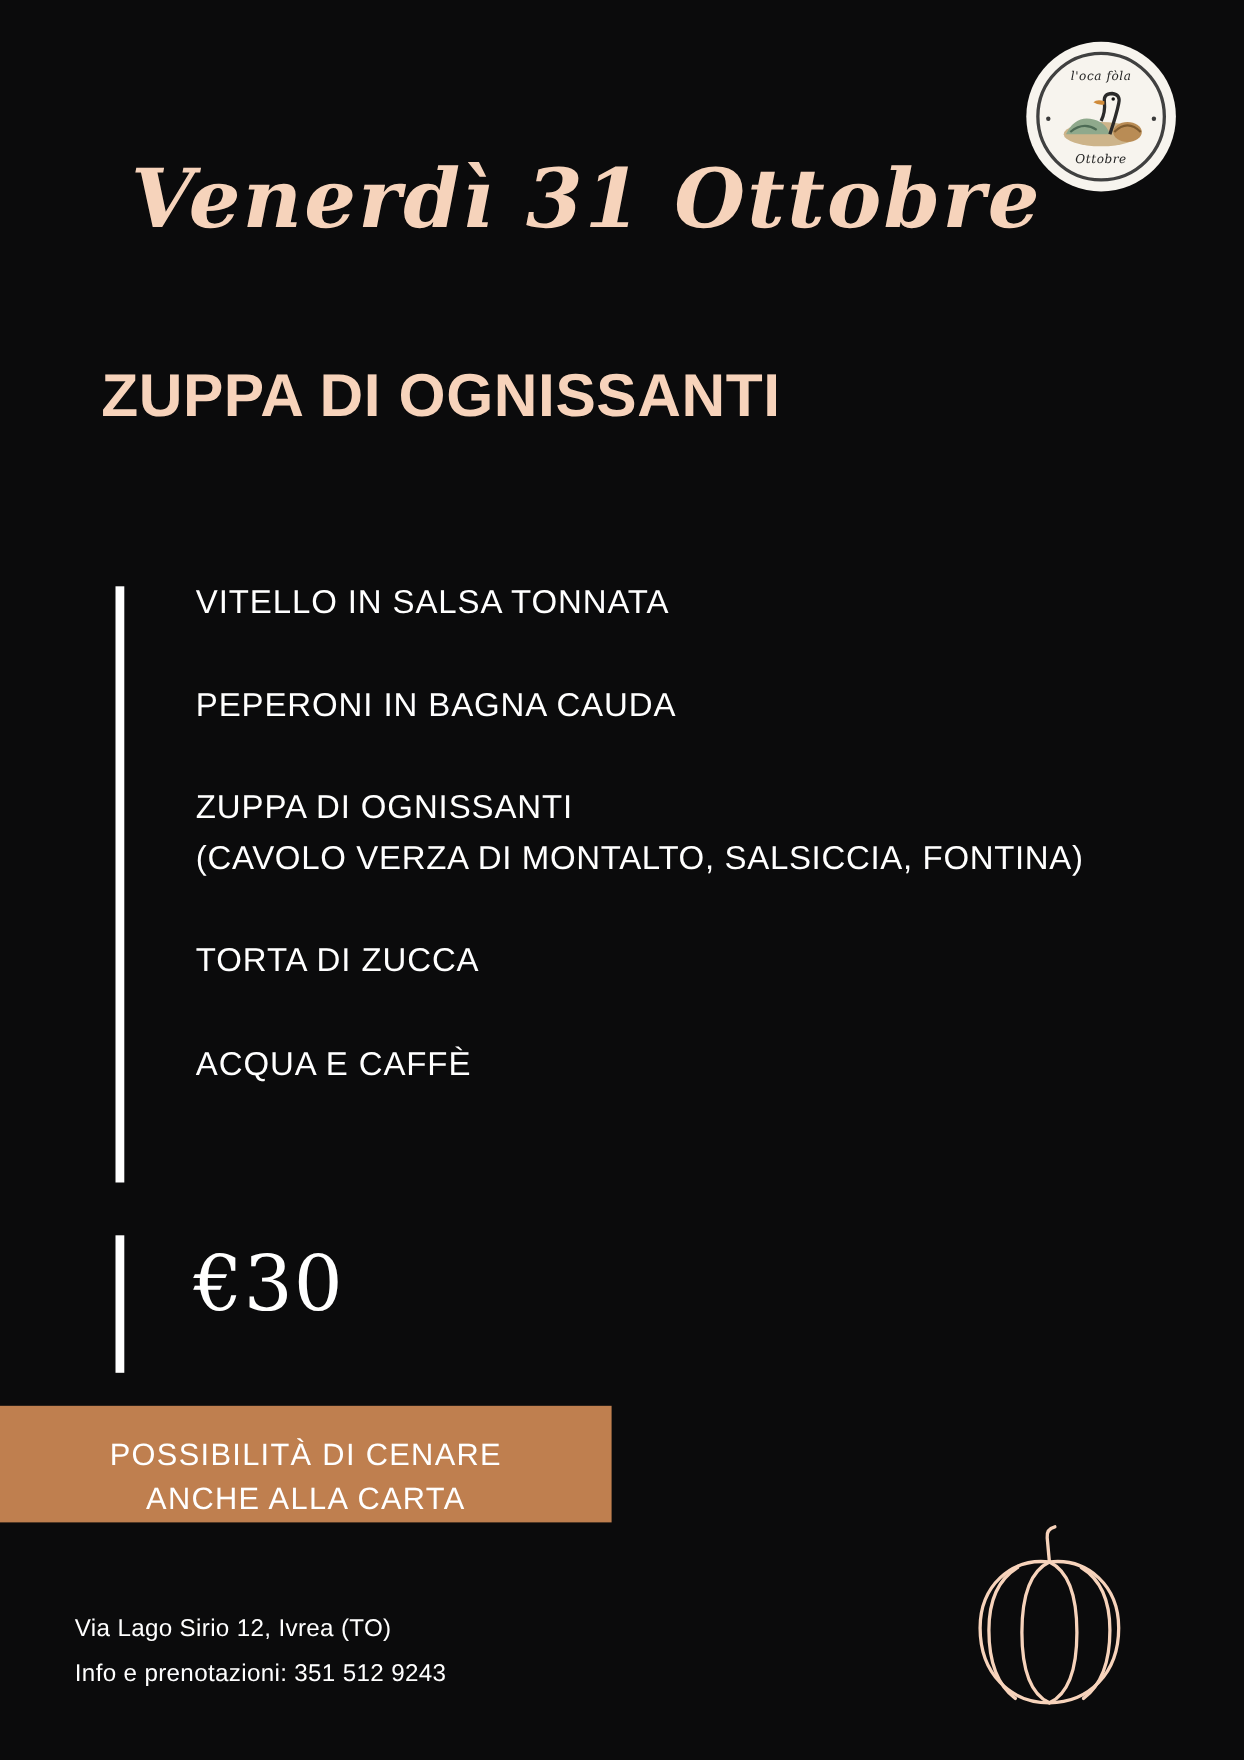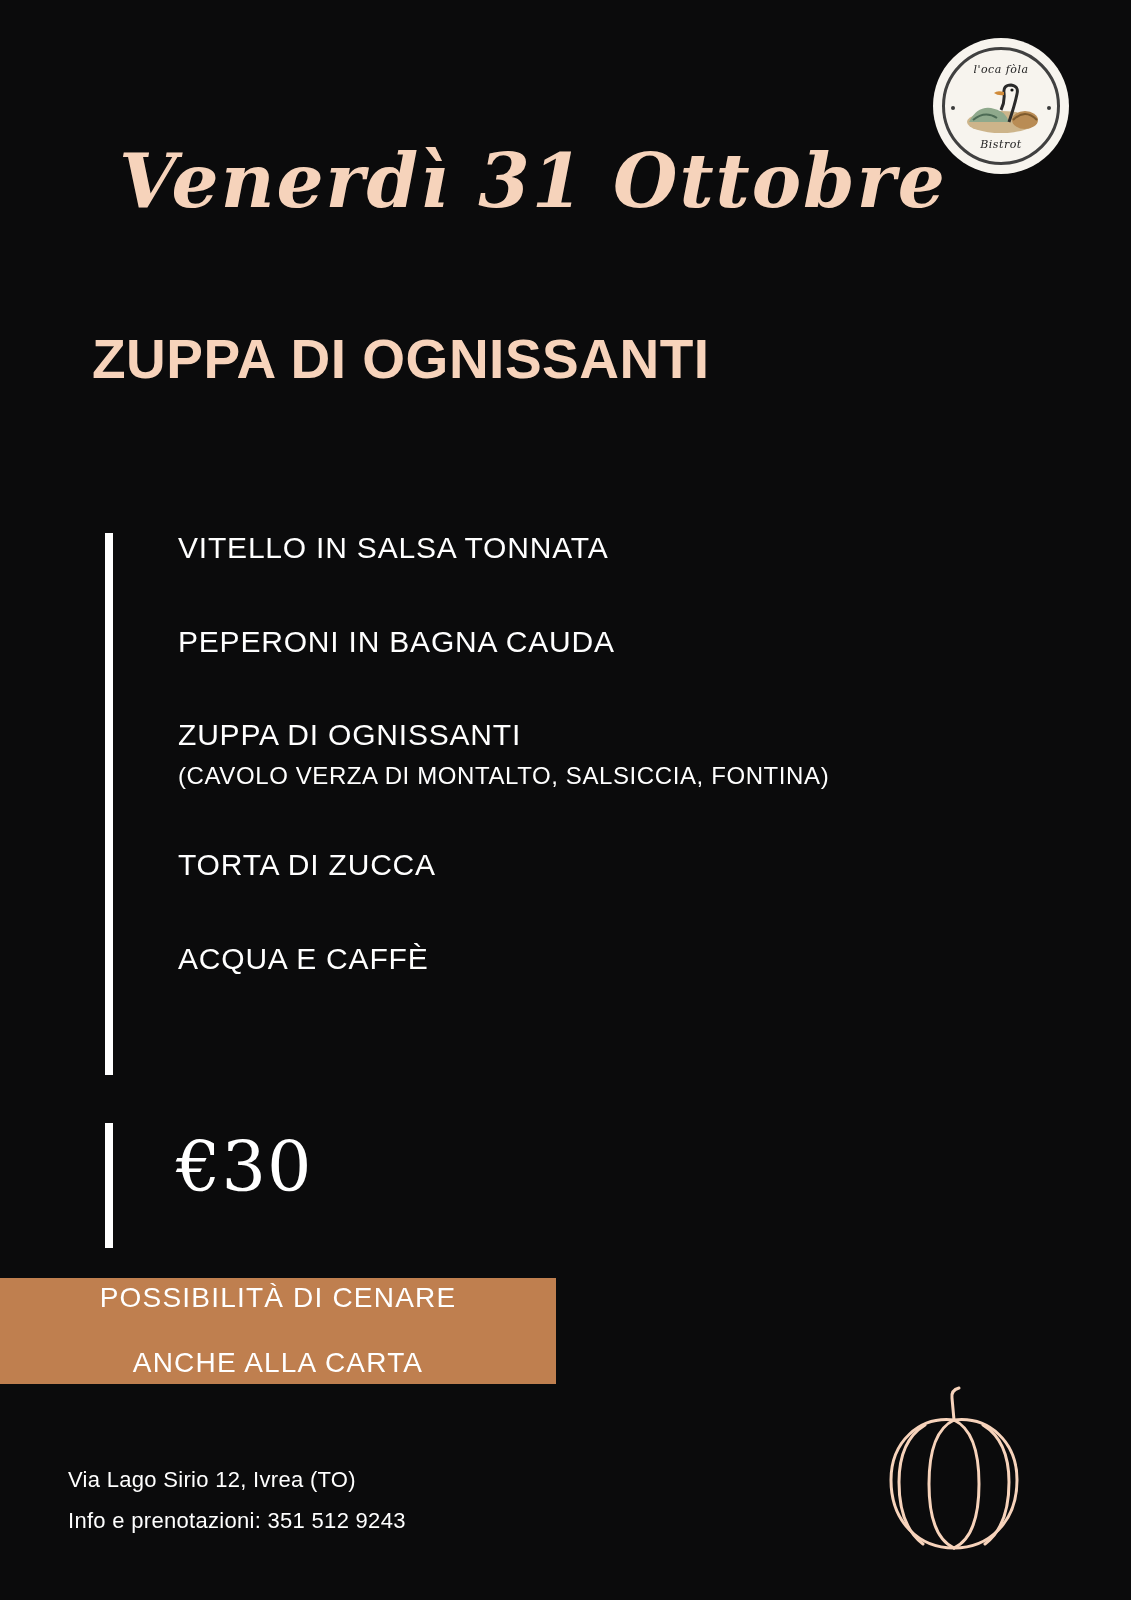--- a/index.html
+++ b/index.html
@@ -135,21 +135,21 @@
   .menu-item {
     font-size: 30px;
     letter-spacing: .8px;
     line-height: 1.52;
     color: #ffffff;
     margin-bottom: 48px;
   }
   .menu-item:last-child { margin-bottom: 16px; }
   .menu-sub {
     display: block;
-    font-size: 24px;
+    font-size: 30px;
     letter-spacing: .6px;
   }
 
   
   .price-bar {
     position: absolute;
     left: 105px;
     top: 1123px;
     width: 8px;
     height: 125px;
@@ -169,21 +169,21 @@
   .banner {
     position: absolute;
     left: 0;
     top: 1278px;
     width: 556px;
     height: 106px;
     background: #bf7f4f;
     display: flex;
     flex-direction: column;
     align-items: center;
-    justify-content: space-between;
+    justify-content: flex-end;
   }
   .banner-line {
     font-size: 28px;
     letter-spacing: 1.2px;
     color: #ffffff;
     line-height: 1.45;
   }
 
   
   .footer {
@@ -220,21 +220,21 @@
       <svg class="logo-art" viewBox="0 0 88 56">
         <ellipse cx="44" cy="42" rx="34" ry="11" fill="#cdb48a"></ellipse>
         <path d="M12 42 Q20 26 34 28 Q48 30 52 42 Z" fill="#8fa98c"></path>
         <path d="M52 42 Q58 24 60 14 Q62 6 54 5 Q46 5 47 13 Q48 22 44 30" fill="none" stroke="#2a2a2a" stroke-width="3"></path>
         <path d="M47 12 Q40 10 37 13 Q41 16 47 15 Z" fill="#d08b3a"></path>
         <circle cx="55" cy="10" r="1.6" fill="#111"></circle>
         <path d="M16 40 Q28 30 40 38" fill="none" stroke="#4d6b55" stroke-width="2"></path>
         <ellipse cx="68" cy="40" rx="13" ry="9" fill="#b98c55"></ellipse>
         <path d="M56 40 Q68 28 80 40" fill="none" stroke="#7d5a2e" stroke-width="2"></path>
       </svg>
-      <div class="logo-bottom-text">Bistrot</div>
+      <div class="logo-bottom-text">Ottobre</div>
     </div>
   </div>
 
   <div class="date-script">Venerdì 31 Ottobre</div>
 
   <div class="title">
     <div>ZUPPA DI OGNISSANTI</div>
   </div>
 
   <div class="menu-bar"></div>

